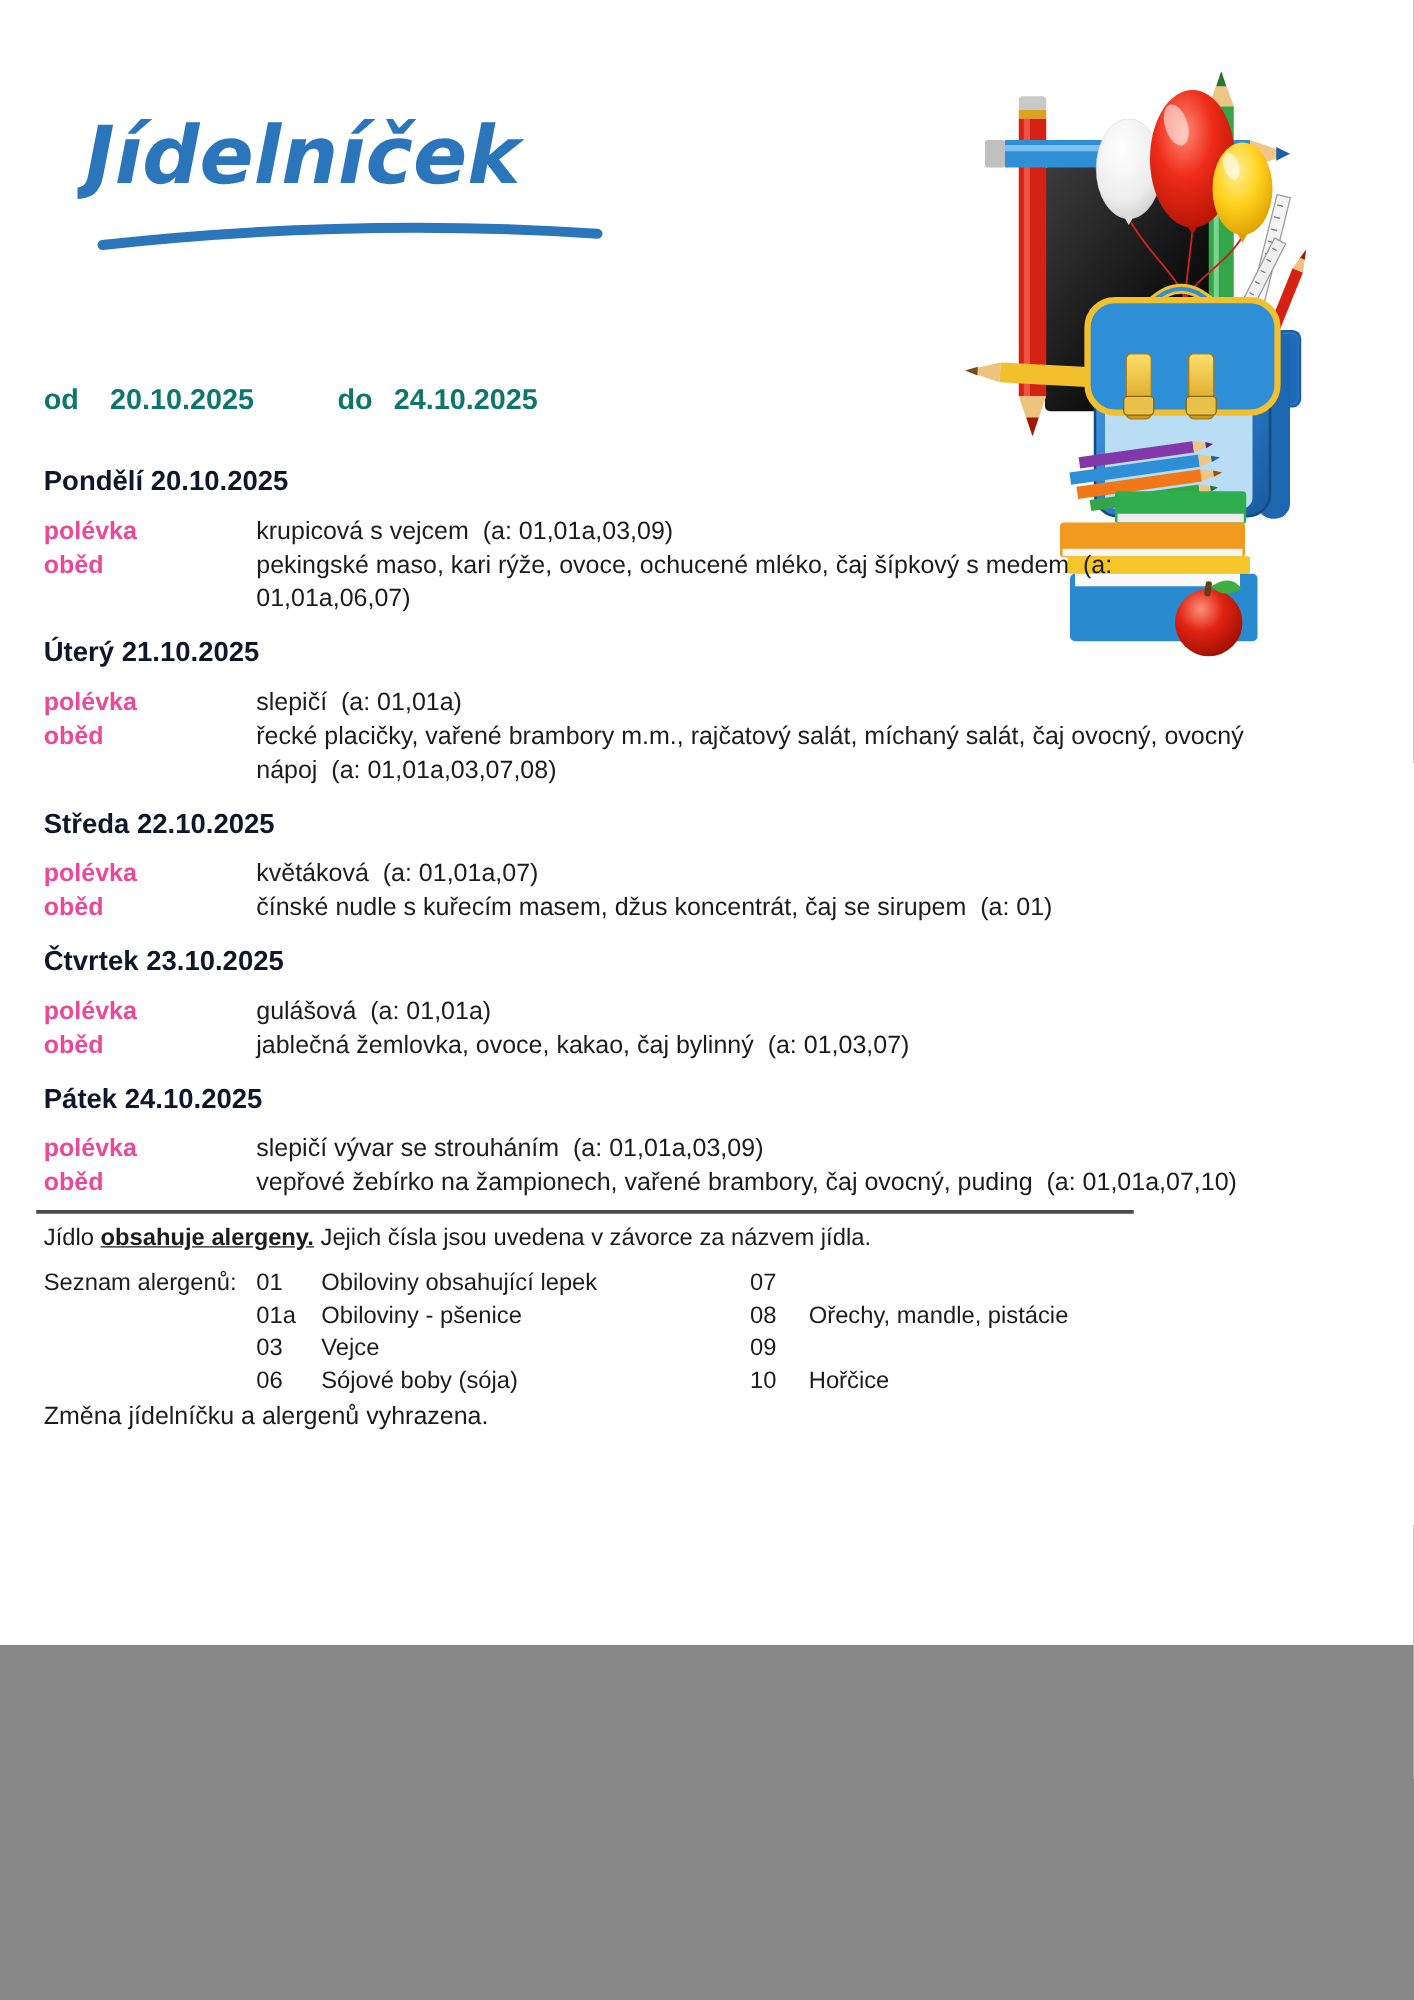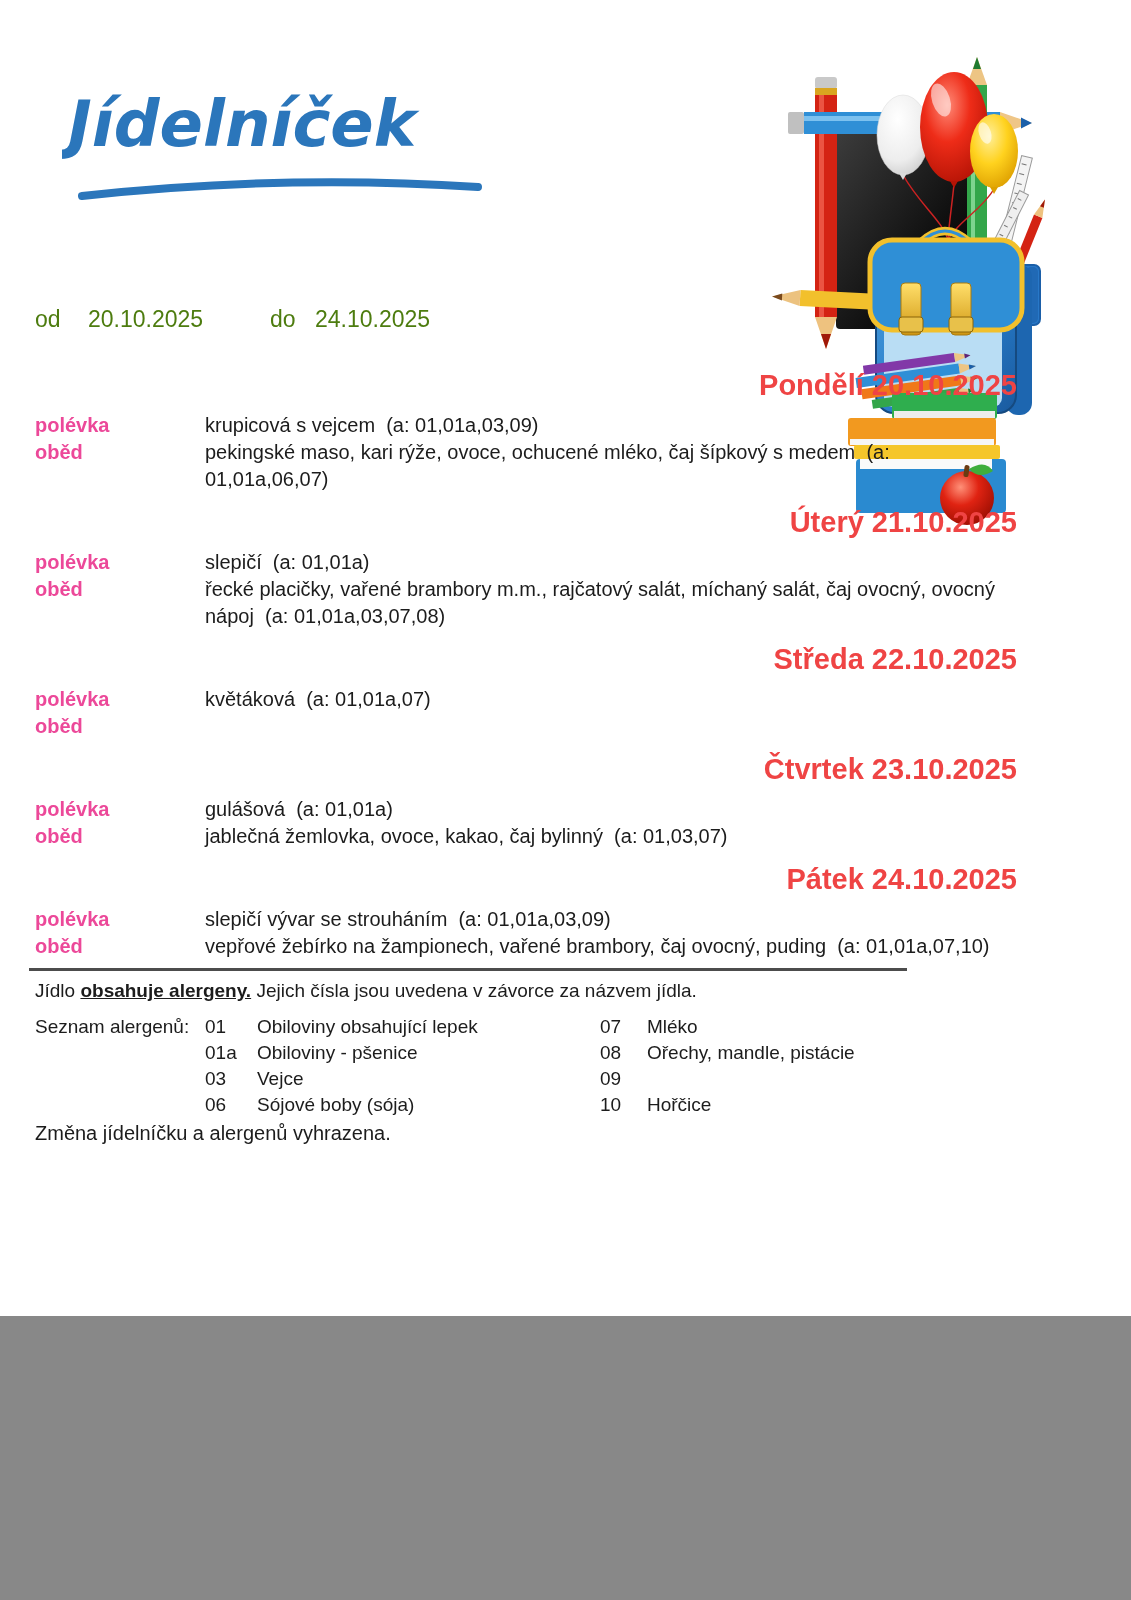--- a/index.html
+++ b/index.html
@@ -18,33 +18,32 @@
     font-family:"DejaVu Sans", sans-serif;
     font-weight:bold;font-style:italic;
     font-size:64px;
   }
   
   .illustration{position:absolute;left:770px;top:55px;z-index:1;}
   
   .date-row{
     position:absolute;left:35px;top:306px;z-index:3;
     display:flex;align-items:flex-start;
-    font-size:23px;font-weight:normal;color:#4d7c0f;
+    font-size:23px;font-weight:bold;color:#0f766e;
   }
   .date-row .od-label{width:53px;}
   .date-row .od-date{width:182px;}
   .date-row .do-label{width:45px;}
   
   .menu{
     position:absolute;left:35px;top:370px;width:982px;z-index:3;
   }
   .day-heading{
-    font-size:29px;line-height:30px;font-weight:bold;color:#ef4444;
+    font-size:22px;line-height:30px;font-weight:bold;color:#0f172a;
     margin:14px 0 12px 0;
-    text-align:right;
   }
   .day-section:first-child .day-heading{margin-top:0;}
   .menu-row{display:flex;font-size:20px;line-height:27px;}
   .menu-row .row-label{width:170px;font-weight:bold;flex:0 0 170px;color:#ec4899;}
   .menu-row .row-text{width:812px;white-space:pre-wrap;}
   
   .rule{height:3px;background:#4c4c4c;width:878px;margin:8px 0 0 -6px;}
   .allergen-note{font-size:19px;line-height:27px;margin-top:6px;}
   .allergen-note b{font-weight:bold;text-decoration:underline;}
   .allergen-table{margin-top:10px;font-size:19px;}
@@ -272,20 +271,21 @@
     </div>
 
     <div class="day-section">
       <div class="day-heading">Středa 22.10.2025</div>
       <div class="menu-row">
         <span class="row-label">polévka</span>
         <span class="row-text">květáková  (a: 01,01a,07)</span>
       </div>
       <div class="menu-row">
         <span class="row-label">oběd</span>
+        <span class="row-text">čínské nudle s kuřecím masem, džus koncentrát, čaj se sirupem  (a: 01)</span>
       </div>
     </div>
 
     <div class="day-section">
       <div class="day-heading">Čtvrtek 23.10.2025</div>
       <div class="menu-row">
         <span class="row-label">polévka</span>
         <span class="row-text">gulášová  (a: 01,01a)</span>
       </div>
       <div class="menu-row">
@@ -311,21 +311,20 @@
     <div class="allergen-note">
       <span>Jídlo </span><b>obsahuje alergeny.</b><span> Jejich čísla jsou uvedena v závorce za názvem jídla.</span>
     </div>
 
     <div class="allergen-table">
       <div class="allergen-tr">
         <span>Seznam alergenů:</span>
         <span>01</span>
         <span>Obiloviny obsahující lepek</span>
         <span>07</span>
-        <span>Mléko</span>
       </div>
       <div class="allergen-tr">
         <span></span>
         <span>01a</span>
         <span>Obiloviny - pšenice</span>
         <span>08</span>
         <span>Ořechy, mandle, pistácie</span>
       </div>
       <div class="allergen-tr">
         <span></span>

